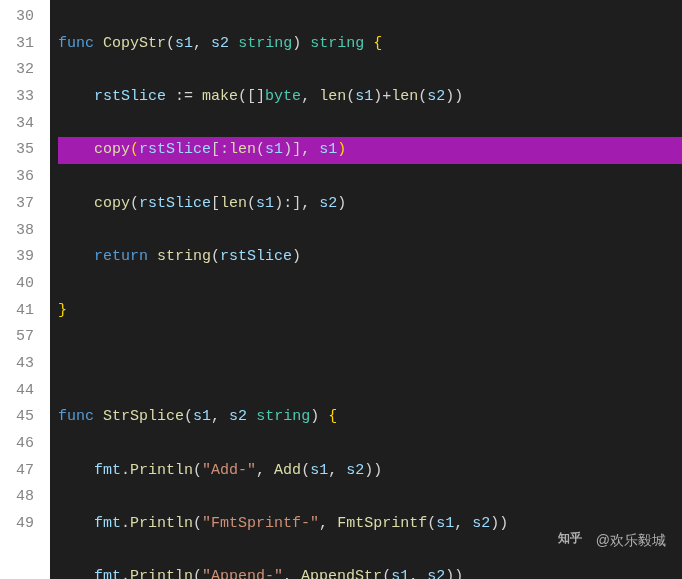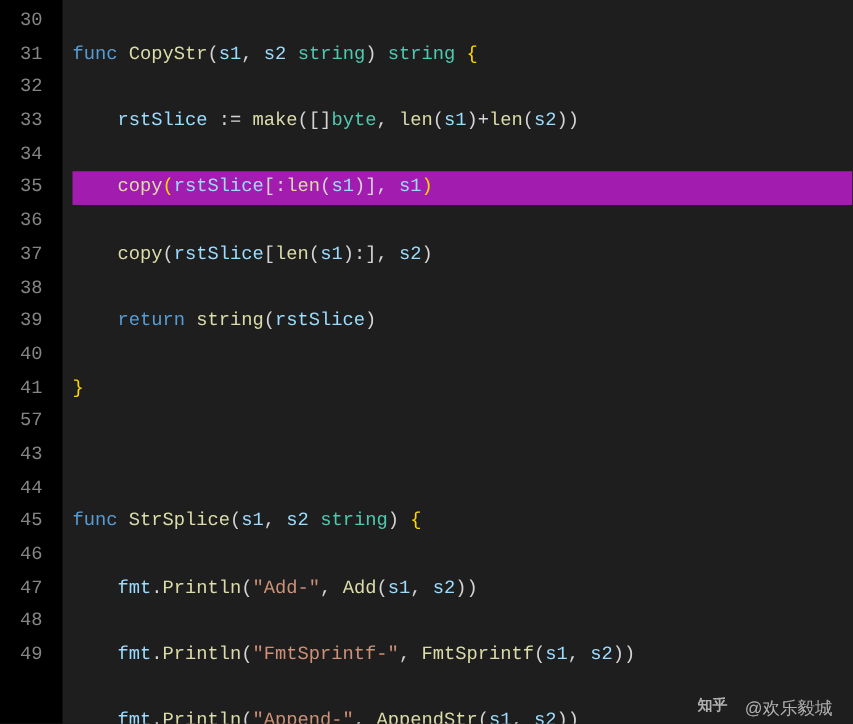--- a/index.html
+++ b/index.html
@@ -1,31 +1,31 @@
 <!DOCTYPE html>
 <html><head>
 <meta charset="utf-8">
 <style>
 *{margin:0;padding:0;box-sizing:border-box}
 body{background:#1e1e1e;font-family:Consolas,'Courier New',monospace;font-size:15px;line-height:1.78;color:#d4d4d4;width:682px;height:579px;overflow:hidden;position:relative}
 .editor{display:flex;height:100%}
-.gutter{background:#000000;color:#858585;text-align:right;padding:4px 16px 4px 10px;user-select:none;flex-shrink:0;min-width:50px}
+.gutter{background:#ffffff;color:#858585;text-align:right;padding:4px 16px 4px 10px;user-select:none;flex-shrink:0;min-width:50px}
 .gutter .n{display:block}
 .code{padding:4px 0 17px 8px;flex:1;white-space:pre}
 .line{display:block;min-height:1.78em}
 .line.hl{background:#a21caf}
 .k{color:#569cd6}
 .t{color:#4ec9b0}
 .fn{color:#dcdcaa}
 .v{color:#9cdcfe}
 .s{color:#ce9178}
 .p{color:#d4d4d4}
 .op{color:#d4d4d4}
 .br{color:#ffd700}
-.wm{position:absolute;right:16px;bottom:0;color:#b0b0b0;font-family:sans-serif;font-size:14px;display:flex;align-items:flex-end;gap:8px}
+.wm{position:absolute;right:16px;bottom:26px;color:#b0b0b0;font-family:sans-serif;font-size:14px;display:flex;align-items:flex-end;gap:8px}
 .wm svg{width:30px;height:14px;fill:#b0b0b0}
 </style>
 </head>
 <body>
 
 <div class="editor">
   <div class="gutter">
     <span class="n">30</span>
     <span class="n">31</span>
     <span class="n">32</span>

